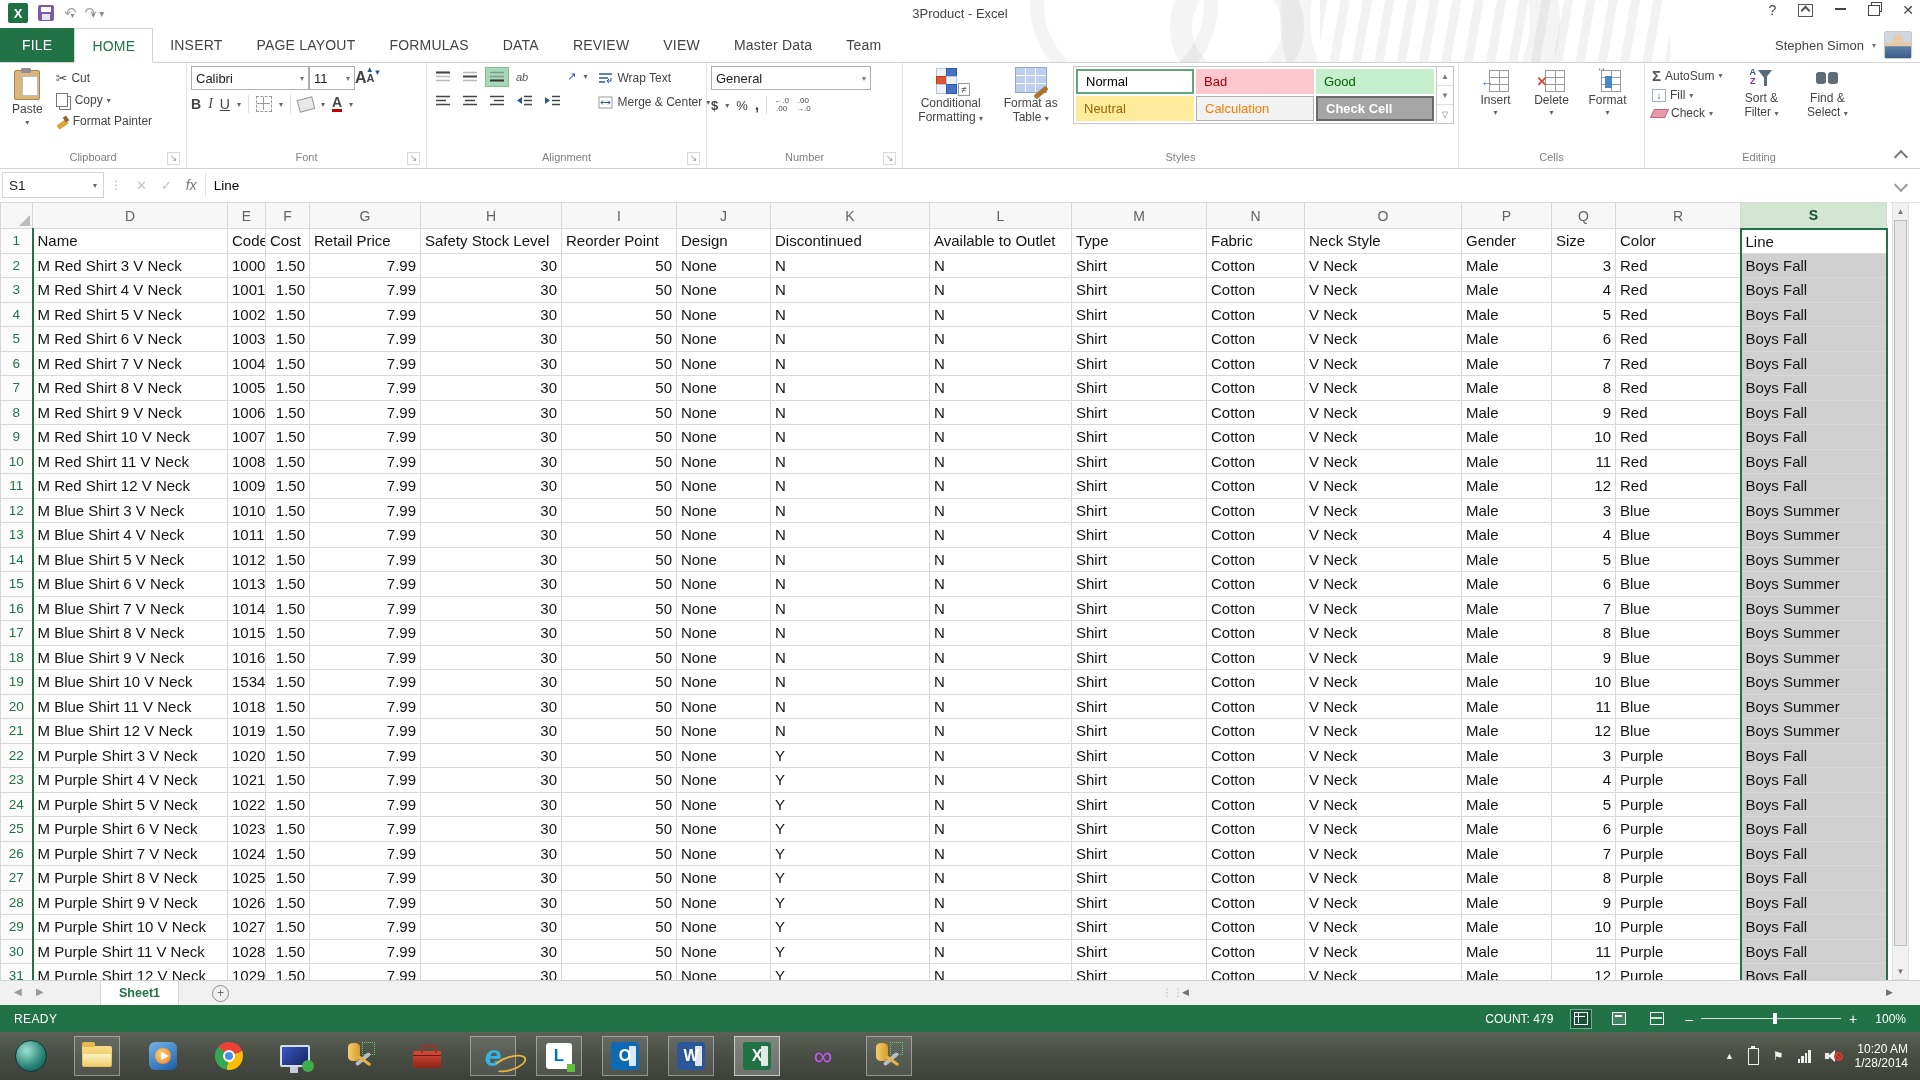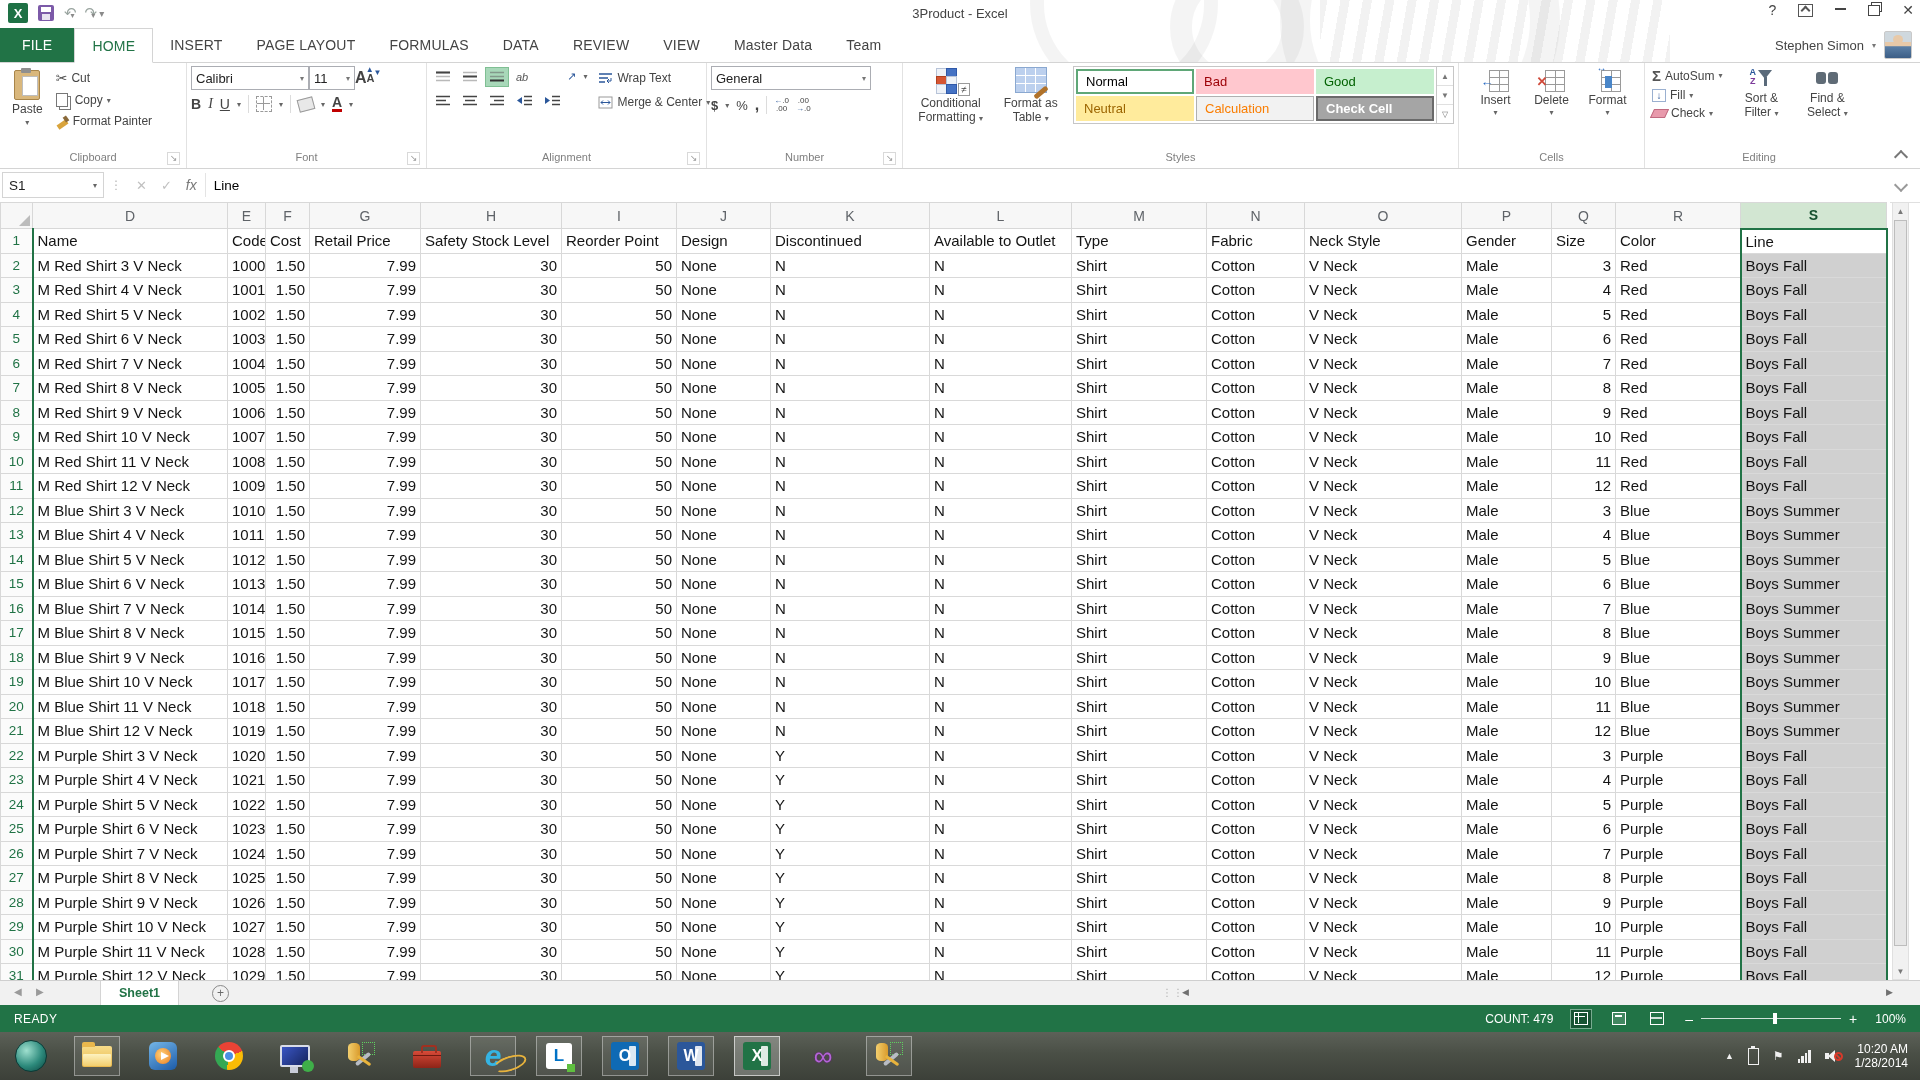--- a/index.html
+++ b/index.html
@@ -955,21 +955,21 @@
           <td class="">Cotton</td>
           <td class="">V Neck</td>
           <td class="">Male</td>
           <td class="num">9</td>
           <td class="">Blue</td>
           <td class=" selcol">Boys Summer</td>
         </tr>
         <tr>
           <th class="rowhdr">19</th>
           <td class="">M Blue Shirt 10 V Neck</td>
-          <td class="num">1017</td>
+          <td class="num">1534</td>
           <td class="num">1.50</td>
           <td class="num">7.99</td>
           <td class="num">30</td>
           <td class="num">50</td>
           <td class="">None</td>
           <td class="">N</td>
           <td class="">N</td>
           <td class="">Shirt</td>
           <td class="">Cotton</td>
           <td class="">V Neck</td>

